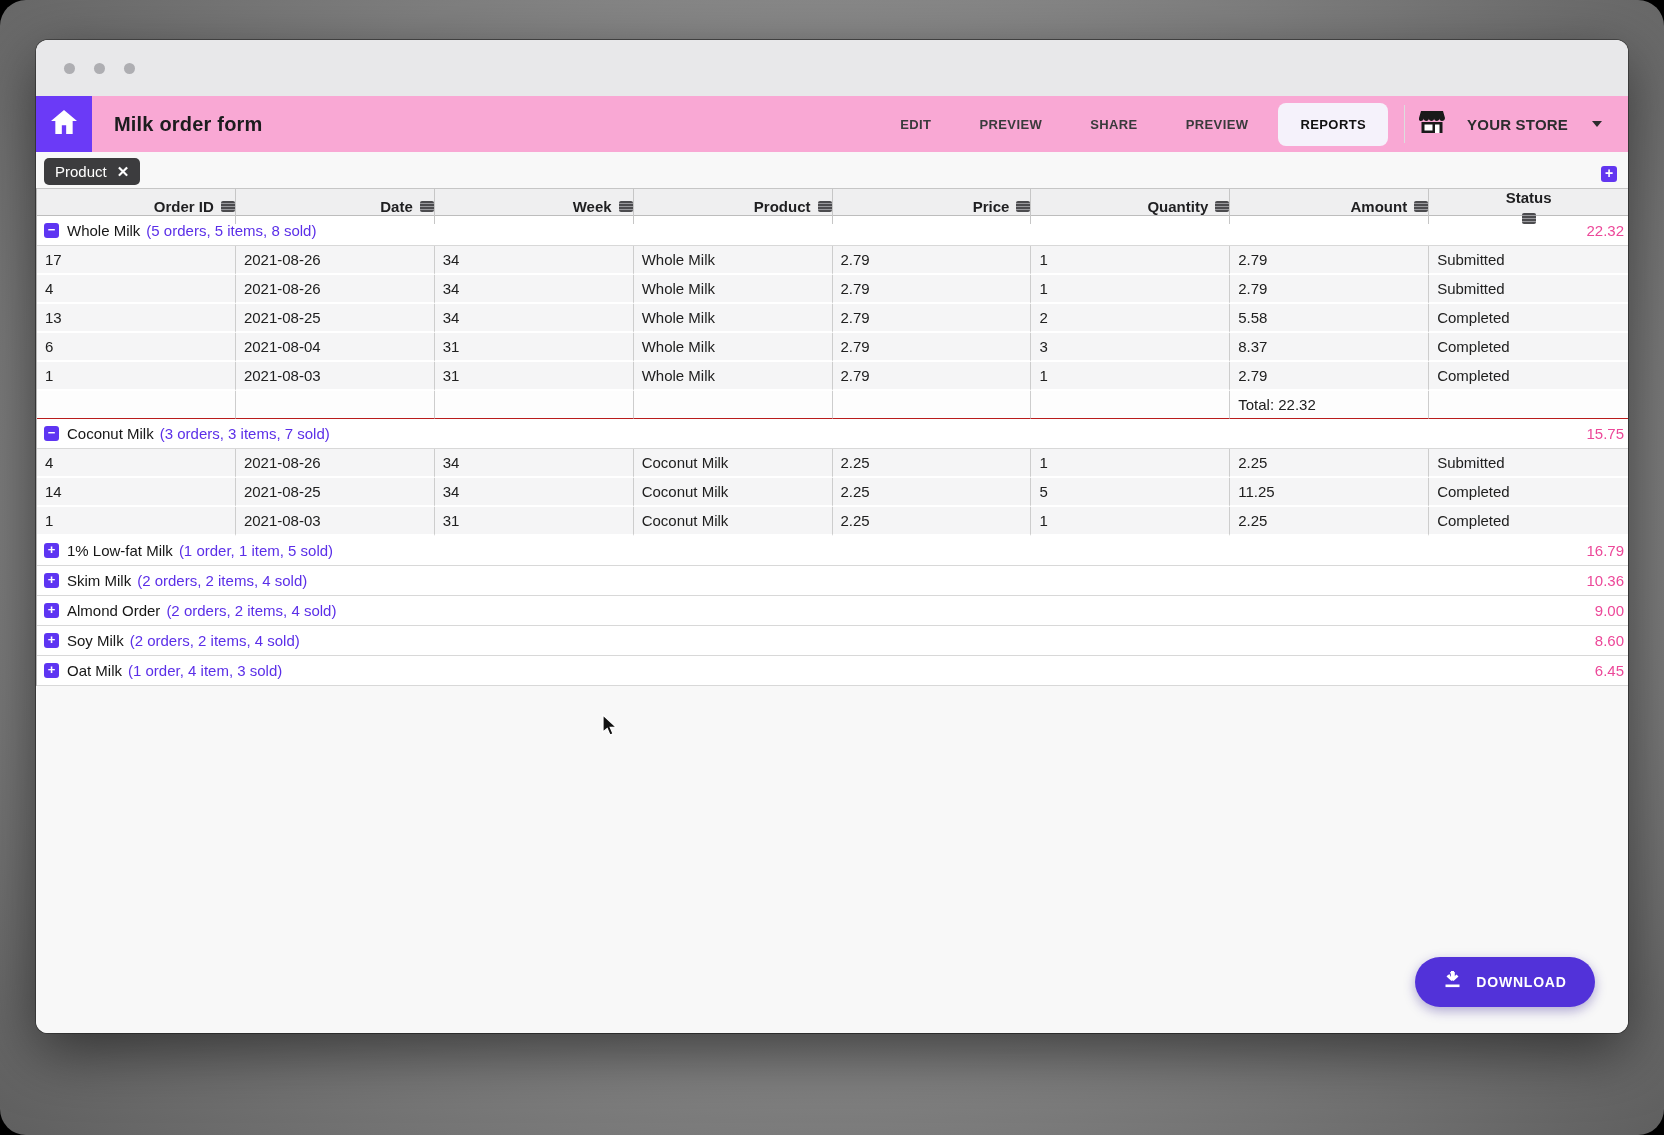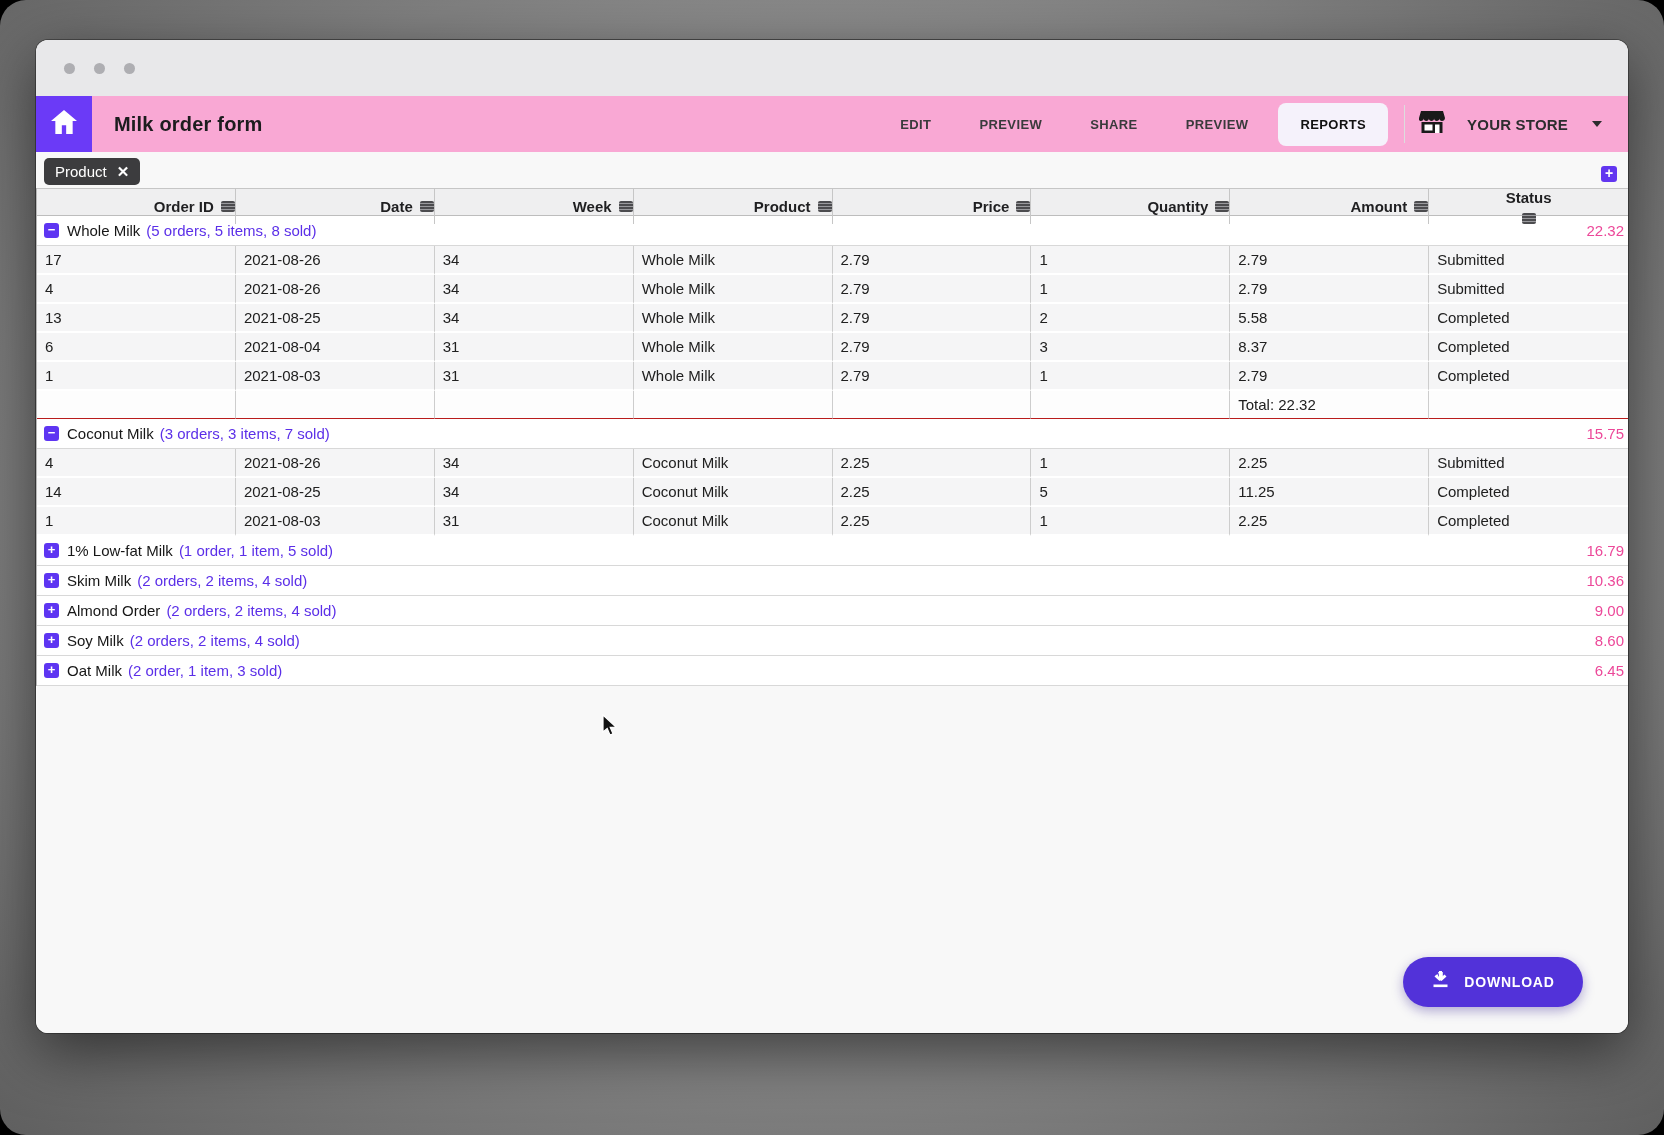--- a/index.html
+++ b/index.html
@@ -55,21 +55,21 @@
   .group-amount { margin-left:auto; color:#ec4899; padding-right:4px; }
   .data-row { height:29px; background:#f5f5f6; }
   .data-row .tcell { display:flex; align-items:center; padding-left:8px;
                      border-right:1px solid #cdcdcd; border-bottom:2px solid #fff; overflow:hidden; white-space:nowrap; }
   .data-row .tcell:last-child { border-right:none; }
   .total-row { height:28px; background:#fdfdfd; }
   .total-row .tcell { border-right:1px solid #cdcdcd; border-bottom:1px solid #b91c1c;
                       display:flex; align-items:center; padding-left:8px; white-space:nowrap; }
   .total-row .tcell:last-child { border-right:none; }
   
-  .download-btn { position:absolute; right:45px; bottom:26px; height:50px; min-width:180px;
+  .download-btn { position:absolute; right:33px; bottom:26px; height:50px; min-width:180px;
                   background:#5232d9; border-radius:25px; border:none; display:flex; align-items:center;
                   justify-content:center; gap:14px; padding:0 28px; cursor:pointer;
                   box-shadow:0 4px 12px rgba(40,20,140,.35); }
   .download-label { color:#fff; font-size:14px; font-weight:bold; letter-spacing:.8px; }
   .cursor { position:absolute; left:565px; top:674px; pointer-events:none; z-index:50; }
 </style>
 </head>
 <body>
 
 <div class="backdrop">
@@ -278,21 +278,21 @@
           </div>
           <div class="group-row">
             <div class="toggle">+</div>
             <div class="group-name">Soy Milk</div>
             <div class="group-summary">(2 orders, 2 items, 4 sold)</div>
             <div class="group-amount">8.60</div>
           </div>
           <div class="group-row">
             <div class="toggle">+</div>
             <div class="group-name">Oat Milk</div>
-            <div class="group-summary">(2 order, 1 item, 3 sold)</div>
+            <div class="group-summary">(1 order, 4 item, 3 sold)</div>
             <div class="group-amount">6.45</div>
           </div>
         </div>
 
       <button class="download-btn">
         <span>
           <svg width="19" height="19" viewBox="0 0 19 19">
             <path d="M9.5 0 V9 M9.5 9 L4.5 4.5 M9.5 9 L14.5 4.5" stroke="#fff" stroke-width="3" fill="none"></path>
             <path d="M9.5 1 L9.5 10 L15 5.6 H11.8 V1 H7.2 V5.6 H4 Z" fill="#fff"></path>
             <rect x="2.5" y="13.5" width="14" height="2.6" fill="#fff"></rect>

